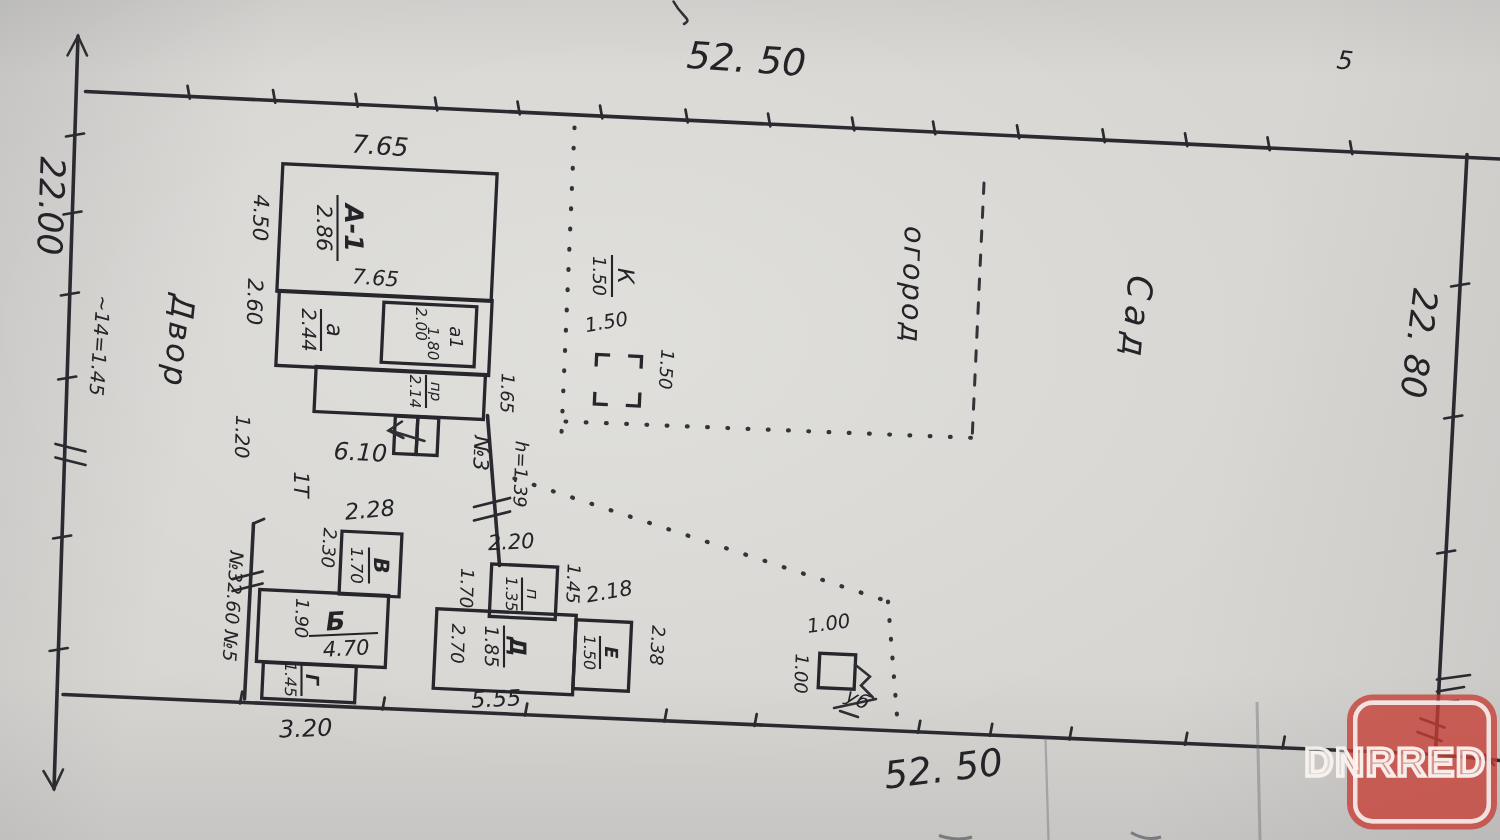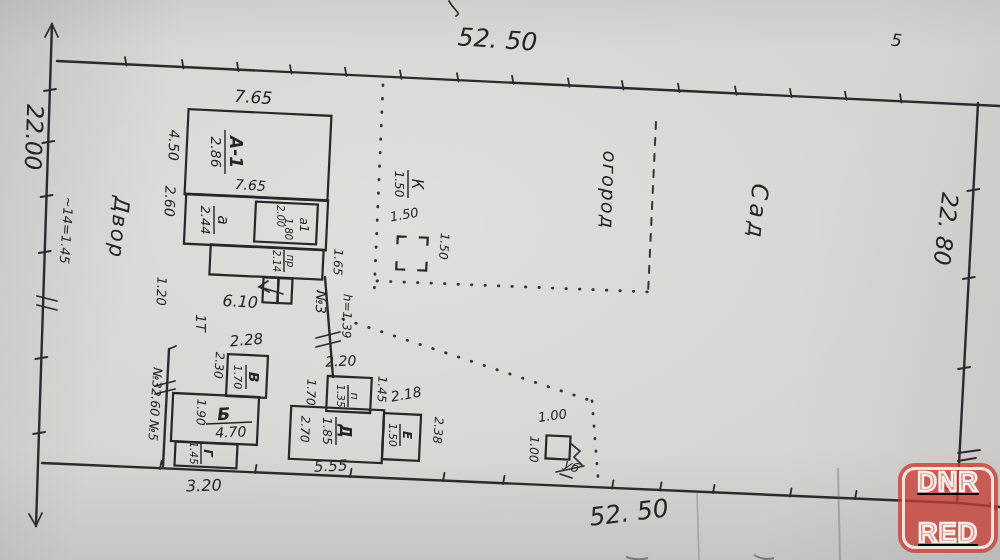--- a/index.html
+++ b/index.html
@@ -23,23 +23,22 @@
   .thin{stroke:#2e2e34;stroke-width:1.7;fill:none;stroke-linecap:round;}
   .faint{stroke:rgba(90,90,100,0.35);fill:none;}
   .hw{font-family:"DejaVu Sans",sans-serif;font-style:italic;fill:#232328;}
   .frbar{stroke:#232328;stroke-width:1.4;}
   #logo{
     position:absolute;left:902px;top:467px;width:86px;height:76px;
     background:rgba(198,62,52,0.78);
     border:3px solid rgba(247,238,235,0.92);
     border-radius:13px;
     box-shadow:0 0 0 4px rgba(198,62,52,0.78);
-    display:flex;flex-direction:column;align-items:center;justify-content:space-between;
+    display:flex;flex-direction:row;align-items:center;justify-content:flex-end;
     line-height:0.92;
-    text-decoration:underline;
   }
   #logo span{
     font-family:"Liberation Sans",sans-serif;font-weight:700;font-size:27px;
     letter-spacing:1px;color:rgba(250,244,242,0.38);
     -webkit-text-stroke:2.3px rgba(250,243,240,0.95);
   }
 </style>
 </head>
 <body>
 

